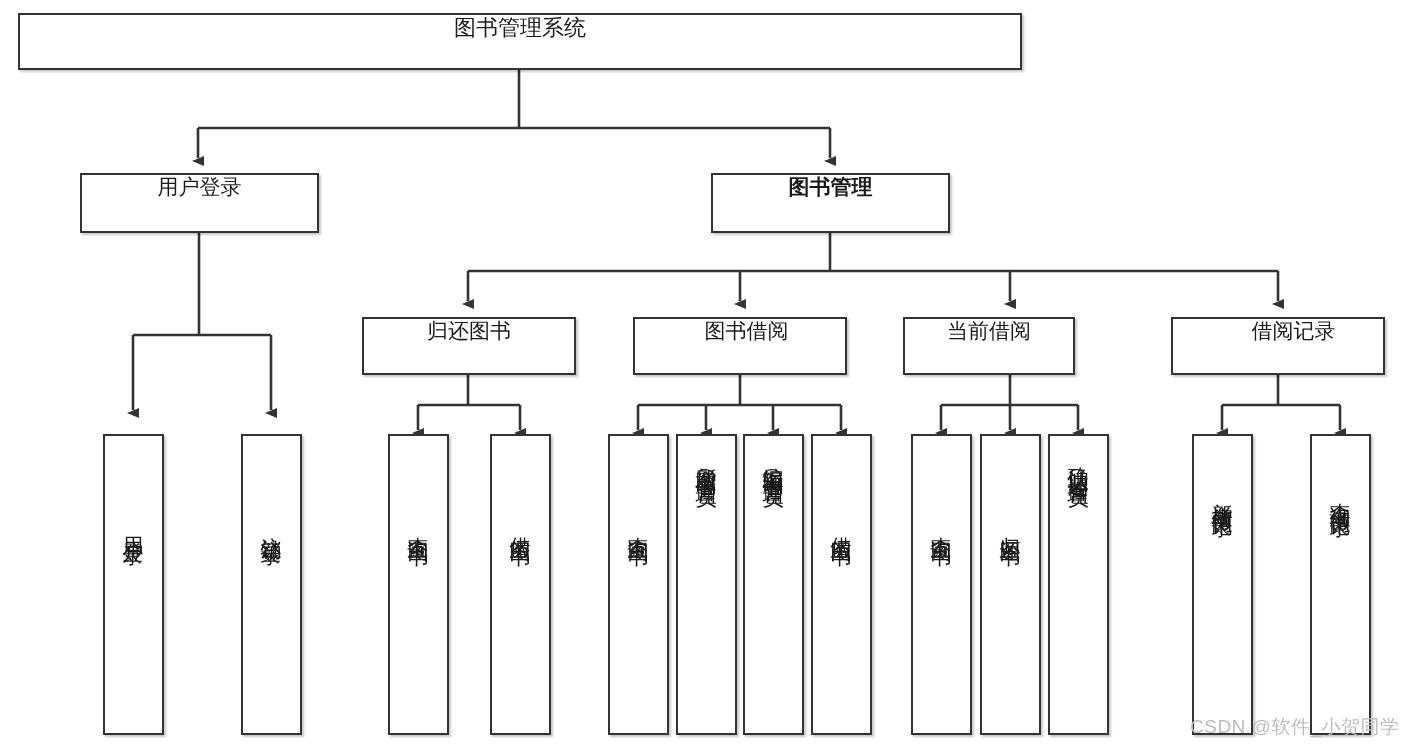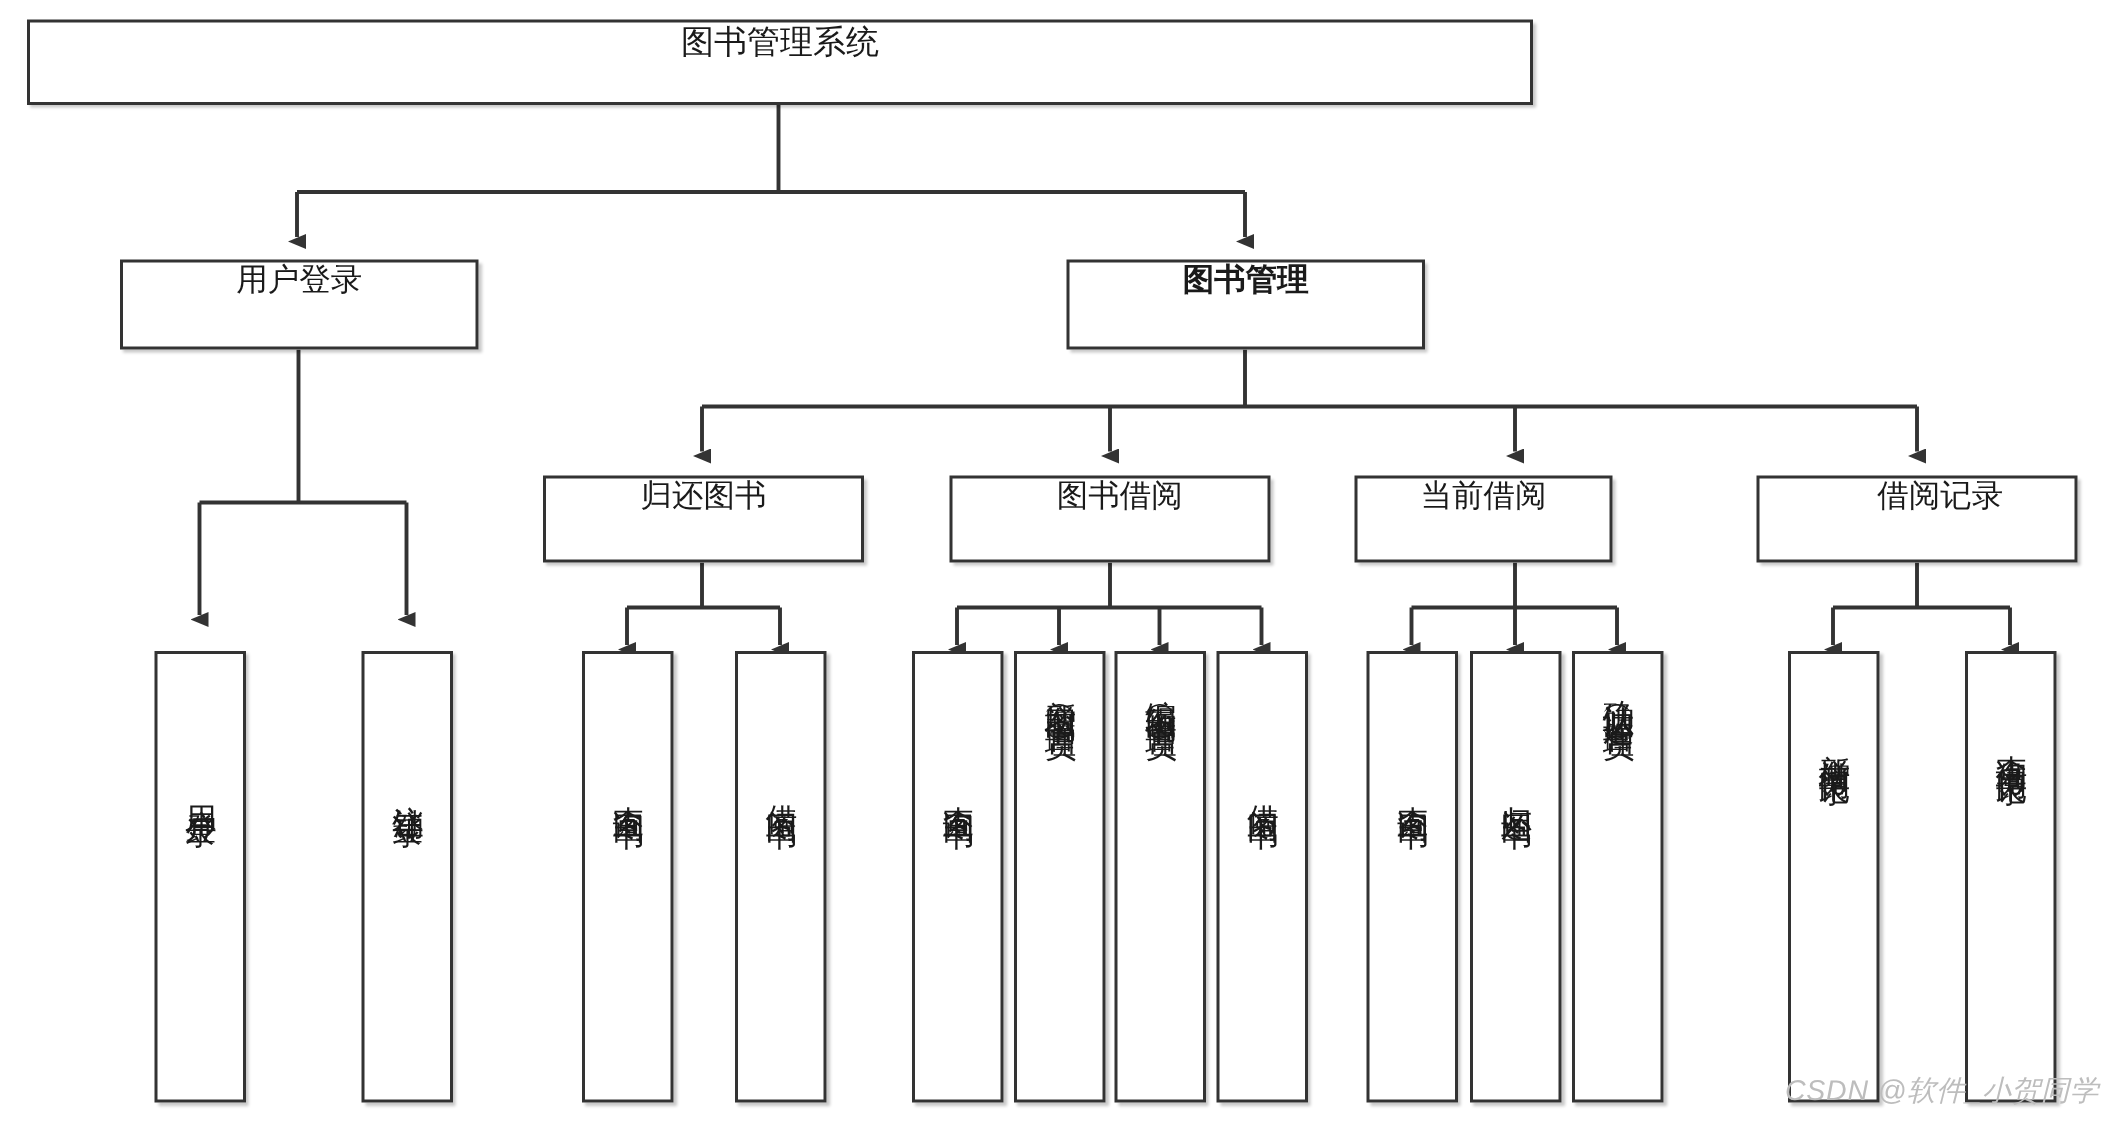--- a/index.html
+++ b/index.html
@@ -59,21 +59,20 @@
     letter-spacing: 3px;
     line-height: 1;
     white-space: nowrap;
   }
   .watermark {
     position: absolute;
     font-size: 19px;
     color: #bdbdbd;
     white-space: nowrap;
     letter-spacing: 0.5px;
-    font-style: italic;
   }
 </style>
 </head>
 <body>
 
 <div id="canvas">
 
   <svg class="edges" viewBox="0 0 1405 747">
     <defs>
       <marker id="arrow" markerWidth="10" markerHeight="12" refX="2" refY="6" orient="auto" markerUnits="userSpaceOnUse">

